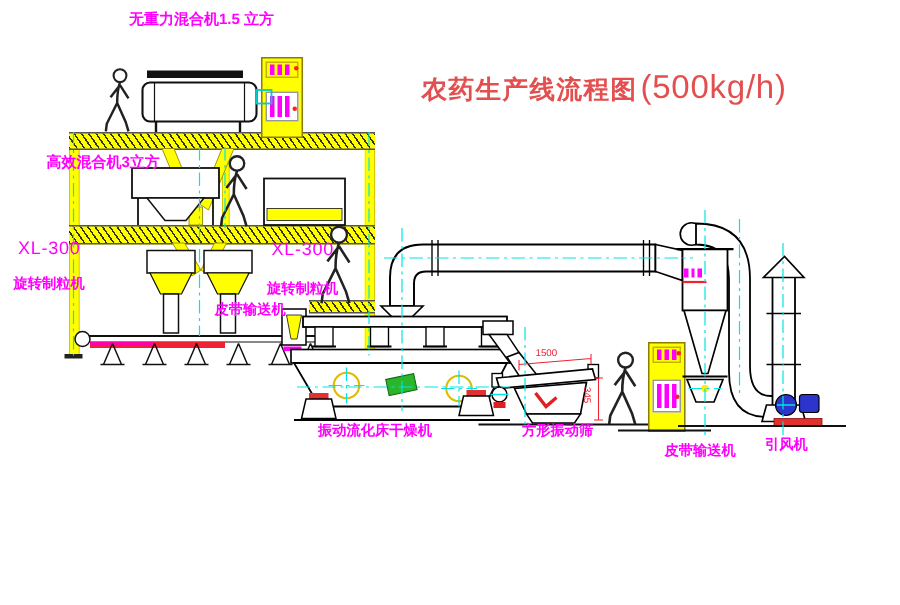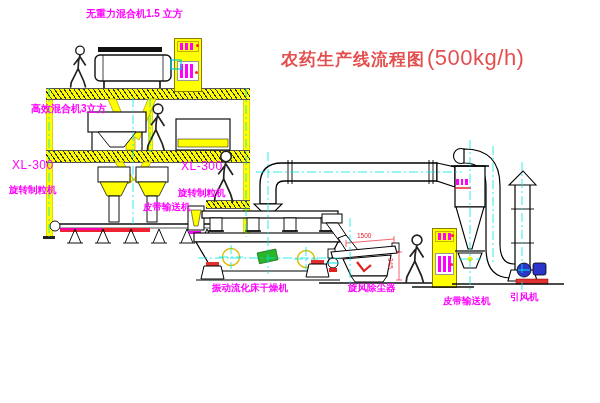--- a/index.html
+++ b/index.html
@@ -255,21 +255,21 @@
   <div class="lbl model" style="left:12px;top:159px;">XL-300</div>
   <div class="lbl small" style="left:9px;top:185px;">旋转制粒机</div>
 
   <div class="lbl model" style="left:181px;top:160px;">XL-300</div>
   <div class="lbl small" style="left:178px;top:188px;">旋转制粒机</div>
 
   <div class="lbl small" style="left:143px;top:202px;">皮带输送机</div>
 
   <div class="lbl small" style="left:212px;top:283px;">振动流化床干燥机</div>
 
-  <div class="lbl small" style="left:348px;top:283px;">旋风除尘器</div>
+  <div class="lbl small" style="left:348px;top:283px;">方形振动筛</div>
 
   <div class="lbl small" style="left:443px;top:296px;">皮带输送机</div>
   <div class="lbl small" style="left:510px;top:292px;">引风机</div>
 
   <div class="dim" style="left:357px;top:233px;">1500</div>
   <div class="dim" style="left:393px;top:258px;transform:rotate(90deg);transform-origin:left top;">345</div>
 
 </div>
 
 </body></html>

